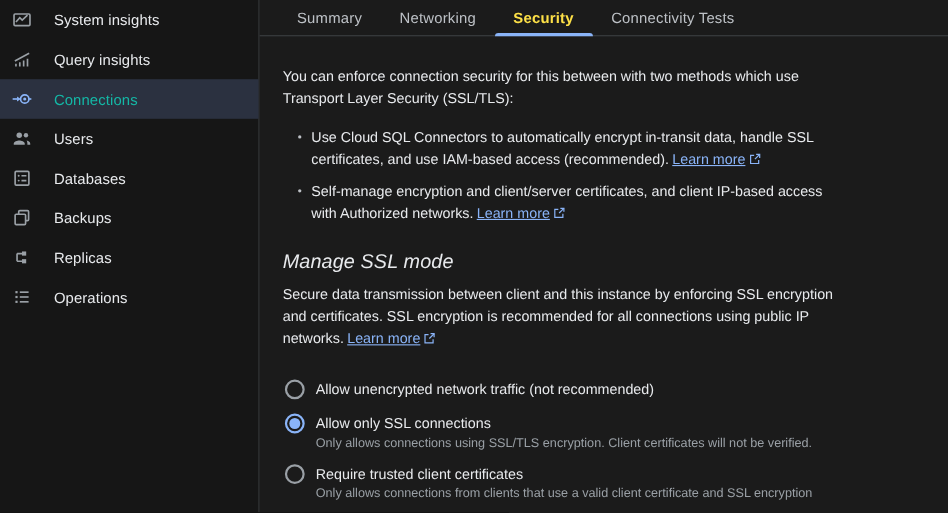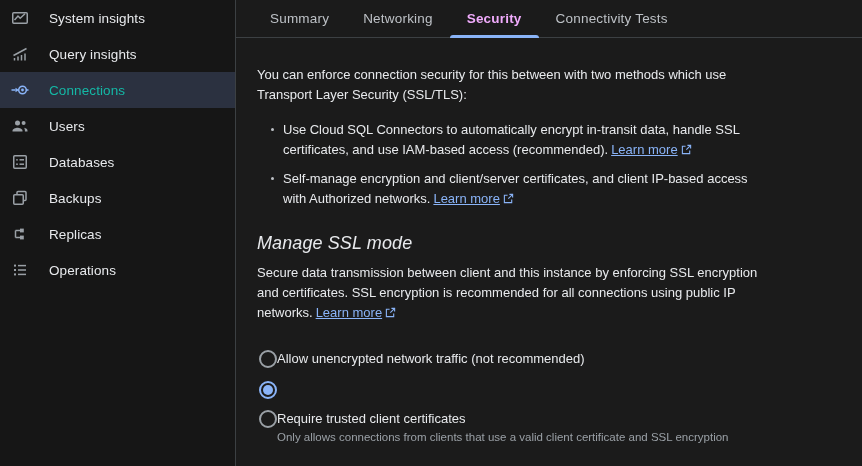--- a/index.html
+++ b/index.html
@@ -46,21 +46,21 @@
   .tab {
     display:flex; align-items:center;
     padding:0 17px;
     font-size:13.5px;
     font-weight:500;
     color:#bdc1c6;
     cursor:pointer;
     position:relative;
     letter-spacing:.2px;
   }
-  .tab.active { color:#f0abfc; font-weight:700;justify-content:center; }
+  .tab.active { color:#fde047; font-weight:700;justify-content:center; }
   .tab.active::after {
     content:"";
     position:absolute; left:0; right:0; bottom:-1px;
     height:3px; background:#8ab4f8;
     border-radius:3px 3px 0 0;
   }
   
   .content {
     padding:27px 0 0 21px;
     width:536px;
@@ -95,21 +95,21 @@
     margin:23px 0 10px 0;
     letter-spacing:.1px;
     font-style:italic;
   }
   .ssl-desc { margin-bottom:24px; }
   
   .radio-group { margin-left:2px; }
   .radio-row {
     display:flex;
     align-items:flex-start;
-    gap:0;
+    gap:10px;
     margin-bottom:9px;
     cursor:pointer;
   }
   .radio-circle {
     width:18px; height:18px; min-width:18px;
     border:2px solid #9aa0a6;
     border-radius:50%;
     margin-top:2px;
     position:relative;
   }
@@ -287,20 +287,24 @@
 
         <div class="radio-row">
           <span class="radio-circle"></span>
           <span>
             <span class="radio-label">Allow unencrypted network traffic (not recommended)</span>
           </span>
         </div>
 
         <div class="radio-row selected">
           <span class="radio-circle"></span>
+          <span>
+            <span class="radio-label">Allow only SSL connections</span>
+            <div class="radio-desc">Only allows connections using SSL/TLS encryption. Client certificates will not be verified.</div>
+          </span>
         </div>
 
         <div class="radio-row">
           <span class="radio-circle"></span>
           <span>
             <span class="radio-label">Require trusted client certificates</span>
             <div class="radio-desc">Only allows connections from clients that use a valid client certificate and SSL encryption</div>
           </span>
         </div>
 

